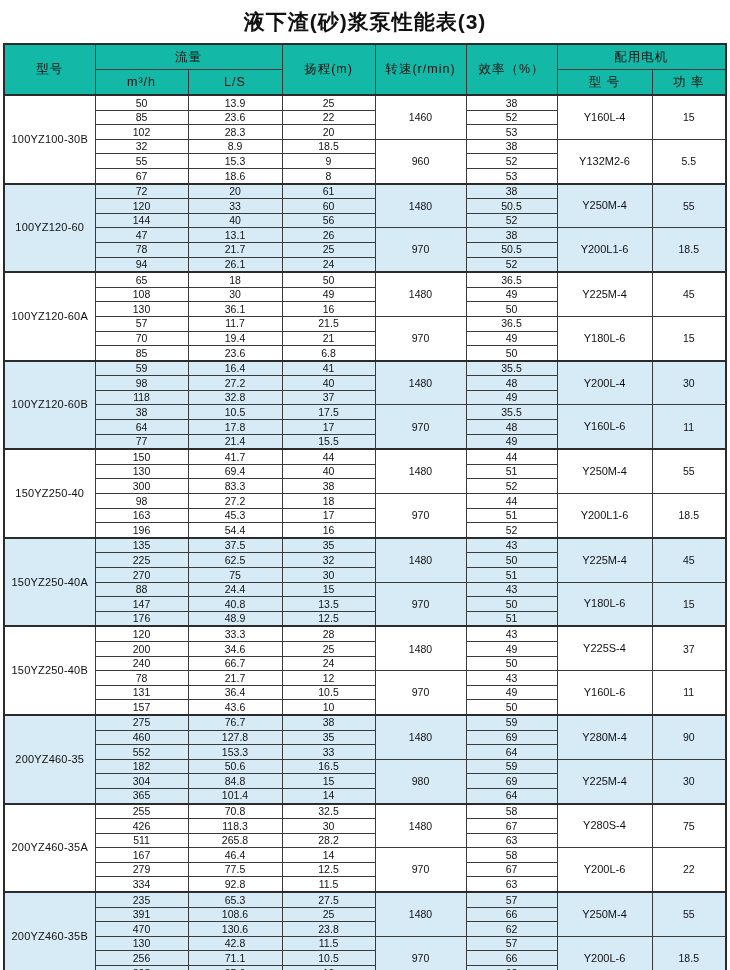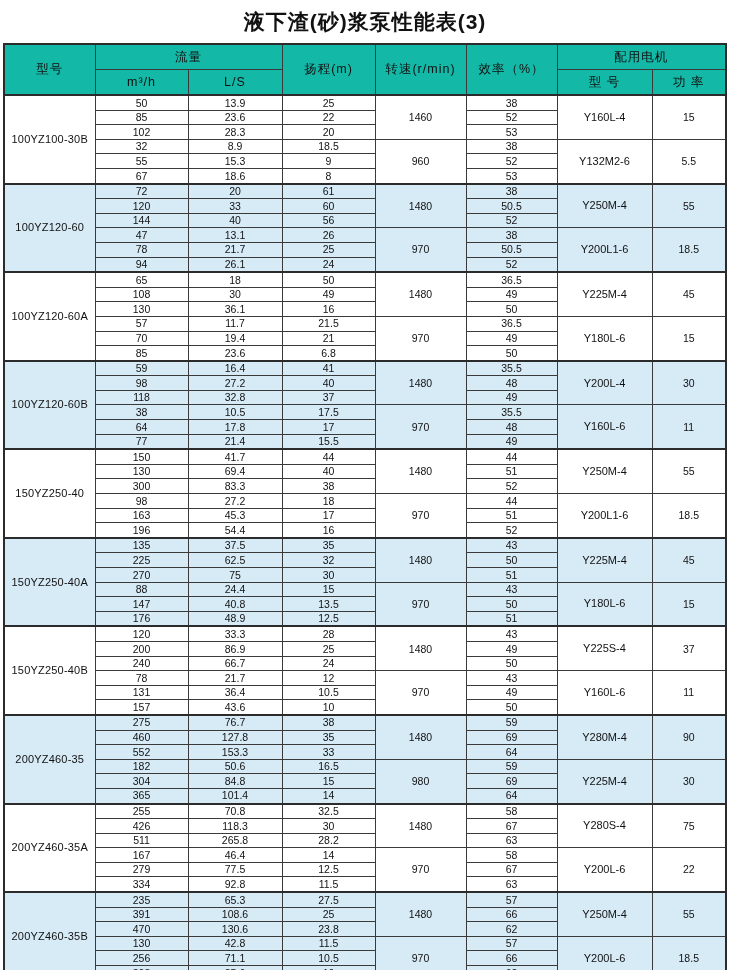--- a/index.html
+++ b/index.html
@@ -352,21 +352,21 @@
           <td class="flow-m3h-cell">120</td>
           <td class="flow-ls-cell">33.3</td>
           <td class="head-cell">28</td>
           <td rowspan="3" class="speed-cell">1480</td>
           <td class="efficiency-cell">43</td>
           <td rowspan="3" class="motor-model-cell">Y225S-4</td>
           <td rowspan="3" class="motor-power-cell">37</td>
         </tr>
         <tr class="">
           <td class="flow-m3h-cell">200</td>
-          <td class="flow-ls-cell">86.9</td>
+          <td class="flow-ls-cell">34.6</td>
           <td class="head-cell">25</td>
           <td class="efficiency-cell">49</td>
         </tr>
         <tr class="">
           <td class="flow-m3h-cell">240</td>
           <td class="flow-ls-cell">66.7</td>
           <td class="head-cell">24</td>
           <td class="efficiency-cell">50</td>
         </tr>
         <tr class="">

